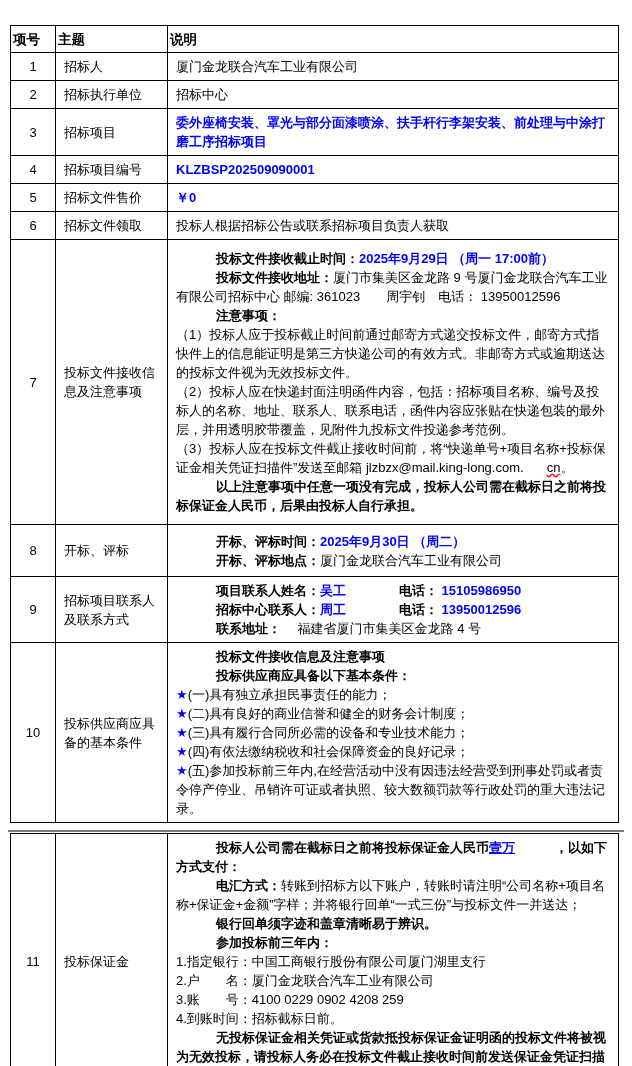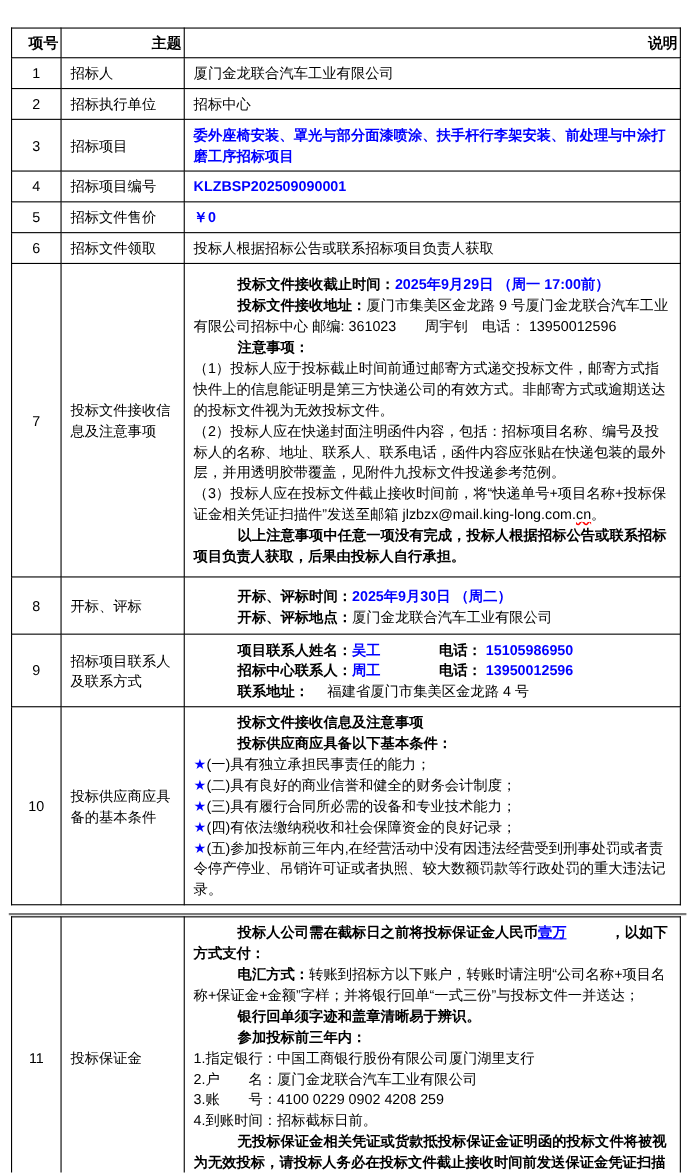--- a/index.html
+++ b/index.html
@@ -15,31 +15,31 @@
     font-size: 25px; font-weight: 700; letter-spacing: 2px;
     margin: 8px 0 0 28px; line-height: 30px; color: #000;
   }
   table.doc-table {
     border-collapse: collapse; table-layout: fixed;
     width: 608px; margin-left: 10px;
     font-size: 13px; line-height: 19px;
   }
   #main-table { margin-top: 25px; }
   table.doc-table td, table.doc-table th { border: 1px solid var(--border); vertical-align: middle; }
-  table.doc-table th { font-weight: 700; text-align: right; font-size: 13.5px; padding: 3px 2px; }
+  table.doc-table th { font-weight: 700; text-align: left; font-size: 13.5px; padding: 3px 2px; }
   td.col-no { text-align: center; padding: 2px; }
   td.col-subject { padding: 2px 4px 2px 8px; }
   td.col-desc { padding: 4px 6px 4px 8px; }
   .para { margin: 0; }
   
   .s-b   { font-weight: 700; margin-left: 40px; }
   .s-bb  { font-weight: 700; color: var(--blue); }
   .s-blue{ color: var(--blue); }
   .s-bbu { font-weight: 700; color: var(--blue); text-decoration: underline; }
-  .s-sq  { text-decoration: underline; text-decoration-style: wavy; text-decoration-color: #ff0000; text-decoration-skip-ink: none; }
+  .s-sq  { text-decoration: underline; text-decoration-style: wavy; text-decoration-color: #ff0000; text-decoration-skip-ink: none; margin-left: 23px; }
   
   #main-table thead tr { height: 27px; }
   #main-table tbody tr:nth-child(1){ height: 27px; }
   #main-table tbody tr:nth-child(2){ height: 27px; }
   #main-table tbody tr:nth-child(3){ height: 46px; }
   #main-table tbody tr:nth-child(4){ height: 27px; }
   #main-table tbody tr:nth-child(5){ height: 27px; }
   #main-table tbody tr:nth-child(6){ height: 27px; }
   #main-table tbody tr:nth-child(7){ height: 285px; }
   #main-table tbody tr:nth-child(8){ height: 52px; }
@@ -114,21 +114,21 @@
         <tr>
           <td class="col-no">7</td>
           <td class="col-subject">投标文件接收信息及注意事项</td>
           <td class="col-desc">
             <div class="para"><span class="s-b">投标文件接收截止时间：</span><span class="s-bb">2025年9月29日 （周一 17:00前）</span></div>
             <div class="para"><span class="s-b">投标文件接收地址：</span><span>厦门市集美区金龙路 9 号厦门金龙联合汽车工业有限公司招标中心 邮编: 361023　　周宇钊　电话：  13950012596</span></div>
             <div class="para"><span class="s-b">注意事项：</span></div>
             <div class="para"><span>（1）投标人应于投标截止时间前通过邮寄方式递交投标文件，邮寄方式指快件上的信息能证明是第三方快递公司的有效方式。非邮寄方式或逾期送达的投标文件视为无效投标文件。</span></div>
             <div class="para"><span>（2）投标人应在快递封面注明函件内容，包括：招标项目名称、编号及投标人的名称、地址、联系人、联系电话，函件内容应张贴在快递包装的最外层，并用透明胶带覆盖，见附件九投标文件投递参考范例。</span></div>
             <div class="para"><span>（3）投标人应在投标文件截止接收时间前，将“快递单号+项目名称+投标保证金相关凭证扫描件”发送至邮箱 jlzbzx@mail.king-long.com.</span><span class="s-sq">cn</span><span>。</span></div>
-            <div class="para"><span class="s-b">以上注意事项中任意一项没有完成，投标人根据招标公告或联系招标项目负责人获取，后果由投标人自行承担。</span></div>
+            <div class="para"><span class="s-b">以上注意事项中任意一项没有完成，投标人公司需在截标日之前将投标保证金人民币，后果由投标人自行承担。</span></div>
           </td>
         </tr>
         <tr>
           <td class="col-no">8</td>
           <td class="col-subject">开标、评标</td>
           <td class="col-desc">
             <div class="para"><span class="s-b">开标、评标时间：</span><span class="s-bb">2025年9月30日 （周二）</span></div>
             <div class="para"><span class="s-b">开标、评标地点：</span><span>厦门金龙联合汽车工业有限公司</span></div>
           </td>
         </tr>

